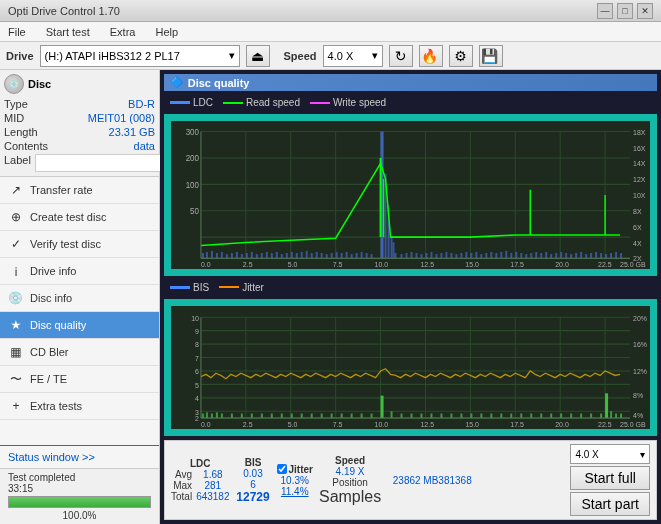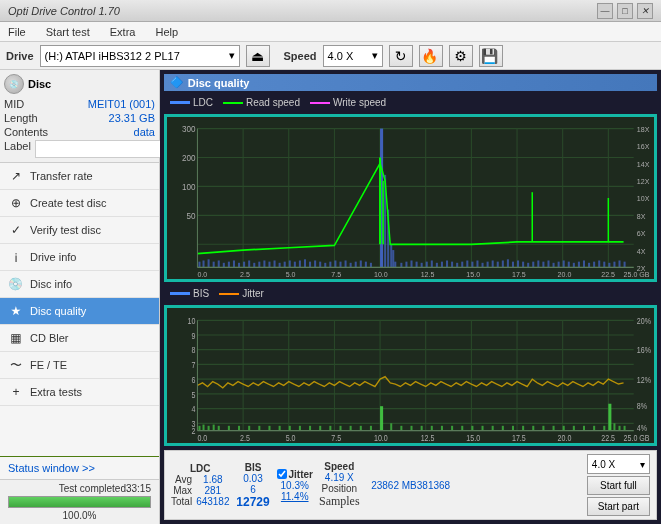--- a/index.html
+++ b/index.html
@@ -7,21 +7,20 @@
 
     
     .title-bar {
       background: linear-gradient(to bottom, #e8e8e8, #d0d0d0);
       height: 22px;
       display: flex;
       align-items: center;
       justify-content: space-between;
       padding: 0 8px;
       border-bottom: 1px solid #aaa;
-      font-style: italic;
     }
     .title-bar-text { font-size: 11px; color: #333; }
     .title-bar-controls { display: flex; gap: 4px; }
     .title-btn {
       width: 16px; height: 16px;
       background: #d0d0d0;
       border: 1px solid #999;
       display: flex; align-items: center; justify-content: center;
       font-size: 9px; cursor: pointer;
       color: #333;
@@ -165,31 +164,31 @@
       flex-direction: column;
       padding: 4px;
       gap: 4px;
     }
     .legend-item { display: flex; align-items: center; gap: 3px; font-size: 10px; color: #ccc; }
     .legend-color { width: 20px; height: 2px; }
 
     
     .chart-container {
       background: #1e2a3a;
-      border: 3px solid #14b8a6;
+      border: 7px solid #14b8a6;
       flex: 1;
       position: relative;
       overflow: hidden;
     }
 
     .start-btn {
       background: linear-gradient(to bottom, #f5f5f5, #e0e0e0);
       border: 1px solid #999;
       padding: 3px 10px;
-      font-size: 10px;
+      font-size: 14px;
       cursor: pointer;
       white-space: nowrap;
     }
 
     .disc-quality-header {
       background: linear-gradient(to right, #5588cc, #4477bb);
       color: white;
       padding: 2px 6px;
       font-size: 11px;
       font-weight: bold;
@@ -236,22 +235,26 @@
 <div class="main-layout">
 
   <div class="left-panel">
 
     <div class="disc-section">
       <div class="disc-header">
         <div class="disc-icon">💿</div>
         <span>Disc</span>
       </div>
       <div class="disc-row">
+        <span class="disc-key">Type</span>
+        <span class="disc-val">BD-R</span>
+      </div>
+      <div class="disc-row">
         <span class="disc-key">MID</span>
-        <span class="disc-val">MEIT01 (001)</span>
+        <span class="disc-val">MEIT01 (008)</span>
       </div>
       <div class="disc-row">
         <span class="disc-key">Length</span>
         <span class="disc-val">23.31 GB</span>
       </div>
       <div class="disc-row">
         <span class="disc-key">Contents</span>
         <span class="disc-val">data</span>
       </div>
       <div class="disc-label-row">
@@ -298,21 +301,21 @@
         <span class="nav-icon">+</span>
         <span>Extra tests</span>
       </div>
     </div>
 
     <div class="status-window">
       <span>Status window &gt;&gt;</span>
     </div>
 
     <div class="progress-area">
-      <div style="display:flex;justify-content:flex-end;margin-bottom:2px;">
+      <div style="display:flex;justify-content:flex-start;margin-bottom:2px;flex-direction:column;">
         <span style="font-size:10px;color:#333;">Test completed</span>
         <span style="font-size:10px;color:#333;">33:15</span>
       </div>
       <div class="progress-bar-outer">
         <div class="progress-bar-inner" style="width:100%;"></div>
       </div>
       <div style="font-size:10px;color:#333;text-align:center;">100.0%</div>
     </div>
 
   </div>
@@ -639,21 +642,21 @@
           <span style="font-size:10px;font-weight:bold;color:#333;">Jitter</span>
         </div>
         <span style="font-size:10px;color:#0055cc;">10.3%</span>
         <span style="font-size:10px;color:#0055cc;text-decoration:underline;">11.4%</span>
       </div>
 
       <div style="display:flex;flex-direction:column;align-items:center;">
         <span style="font-size:10px;font-weight:bold;color:#333;">Speed</span>
         <span style="font-size:10px;color:#0055cc;">4.19 X</span>
         <span style="font-size:10px;color:#333;">Position</span>
-        <span style="font-size:12px;color:#333;font-family:Liberation Serif, serif;">Samples</span>
+        <span style="font-size:16px;color:#333;">Samples</span>
       </div>
 
       <div style="display:flex;align-items:flex-start;">
         <span style="font-size:10px;color:#0055cc;">&nbsp;</span>
         <span style="font-size:10px;color:#0055cc;">&nbsp;</span>
         <span style="font-size:10px;color:#0055cc;">23862 MB</span>
         <span style="font-size:10px;color:#0055cc;">381368</span>
       </div>
 
       <div style="display:flex;flex-direction:column;gap:2px;margin-left:auto;">

